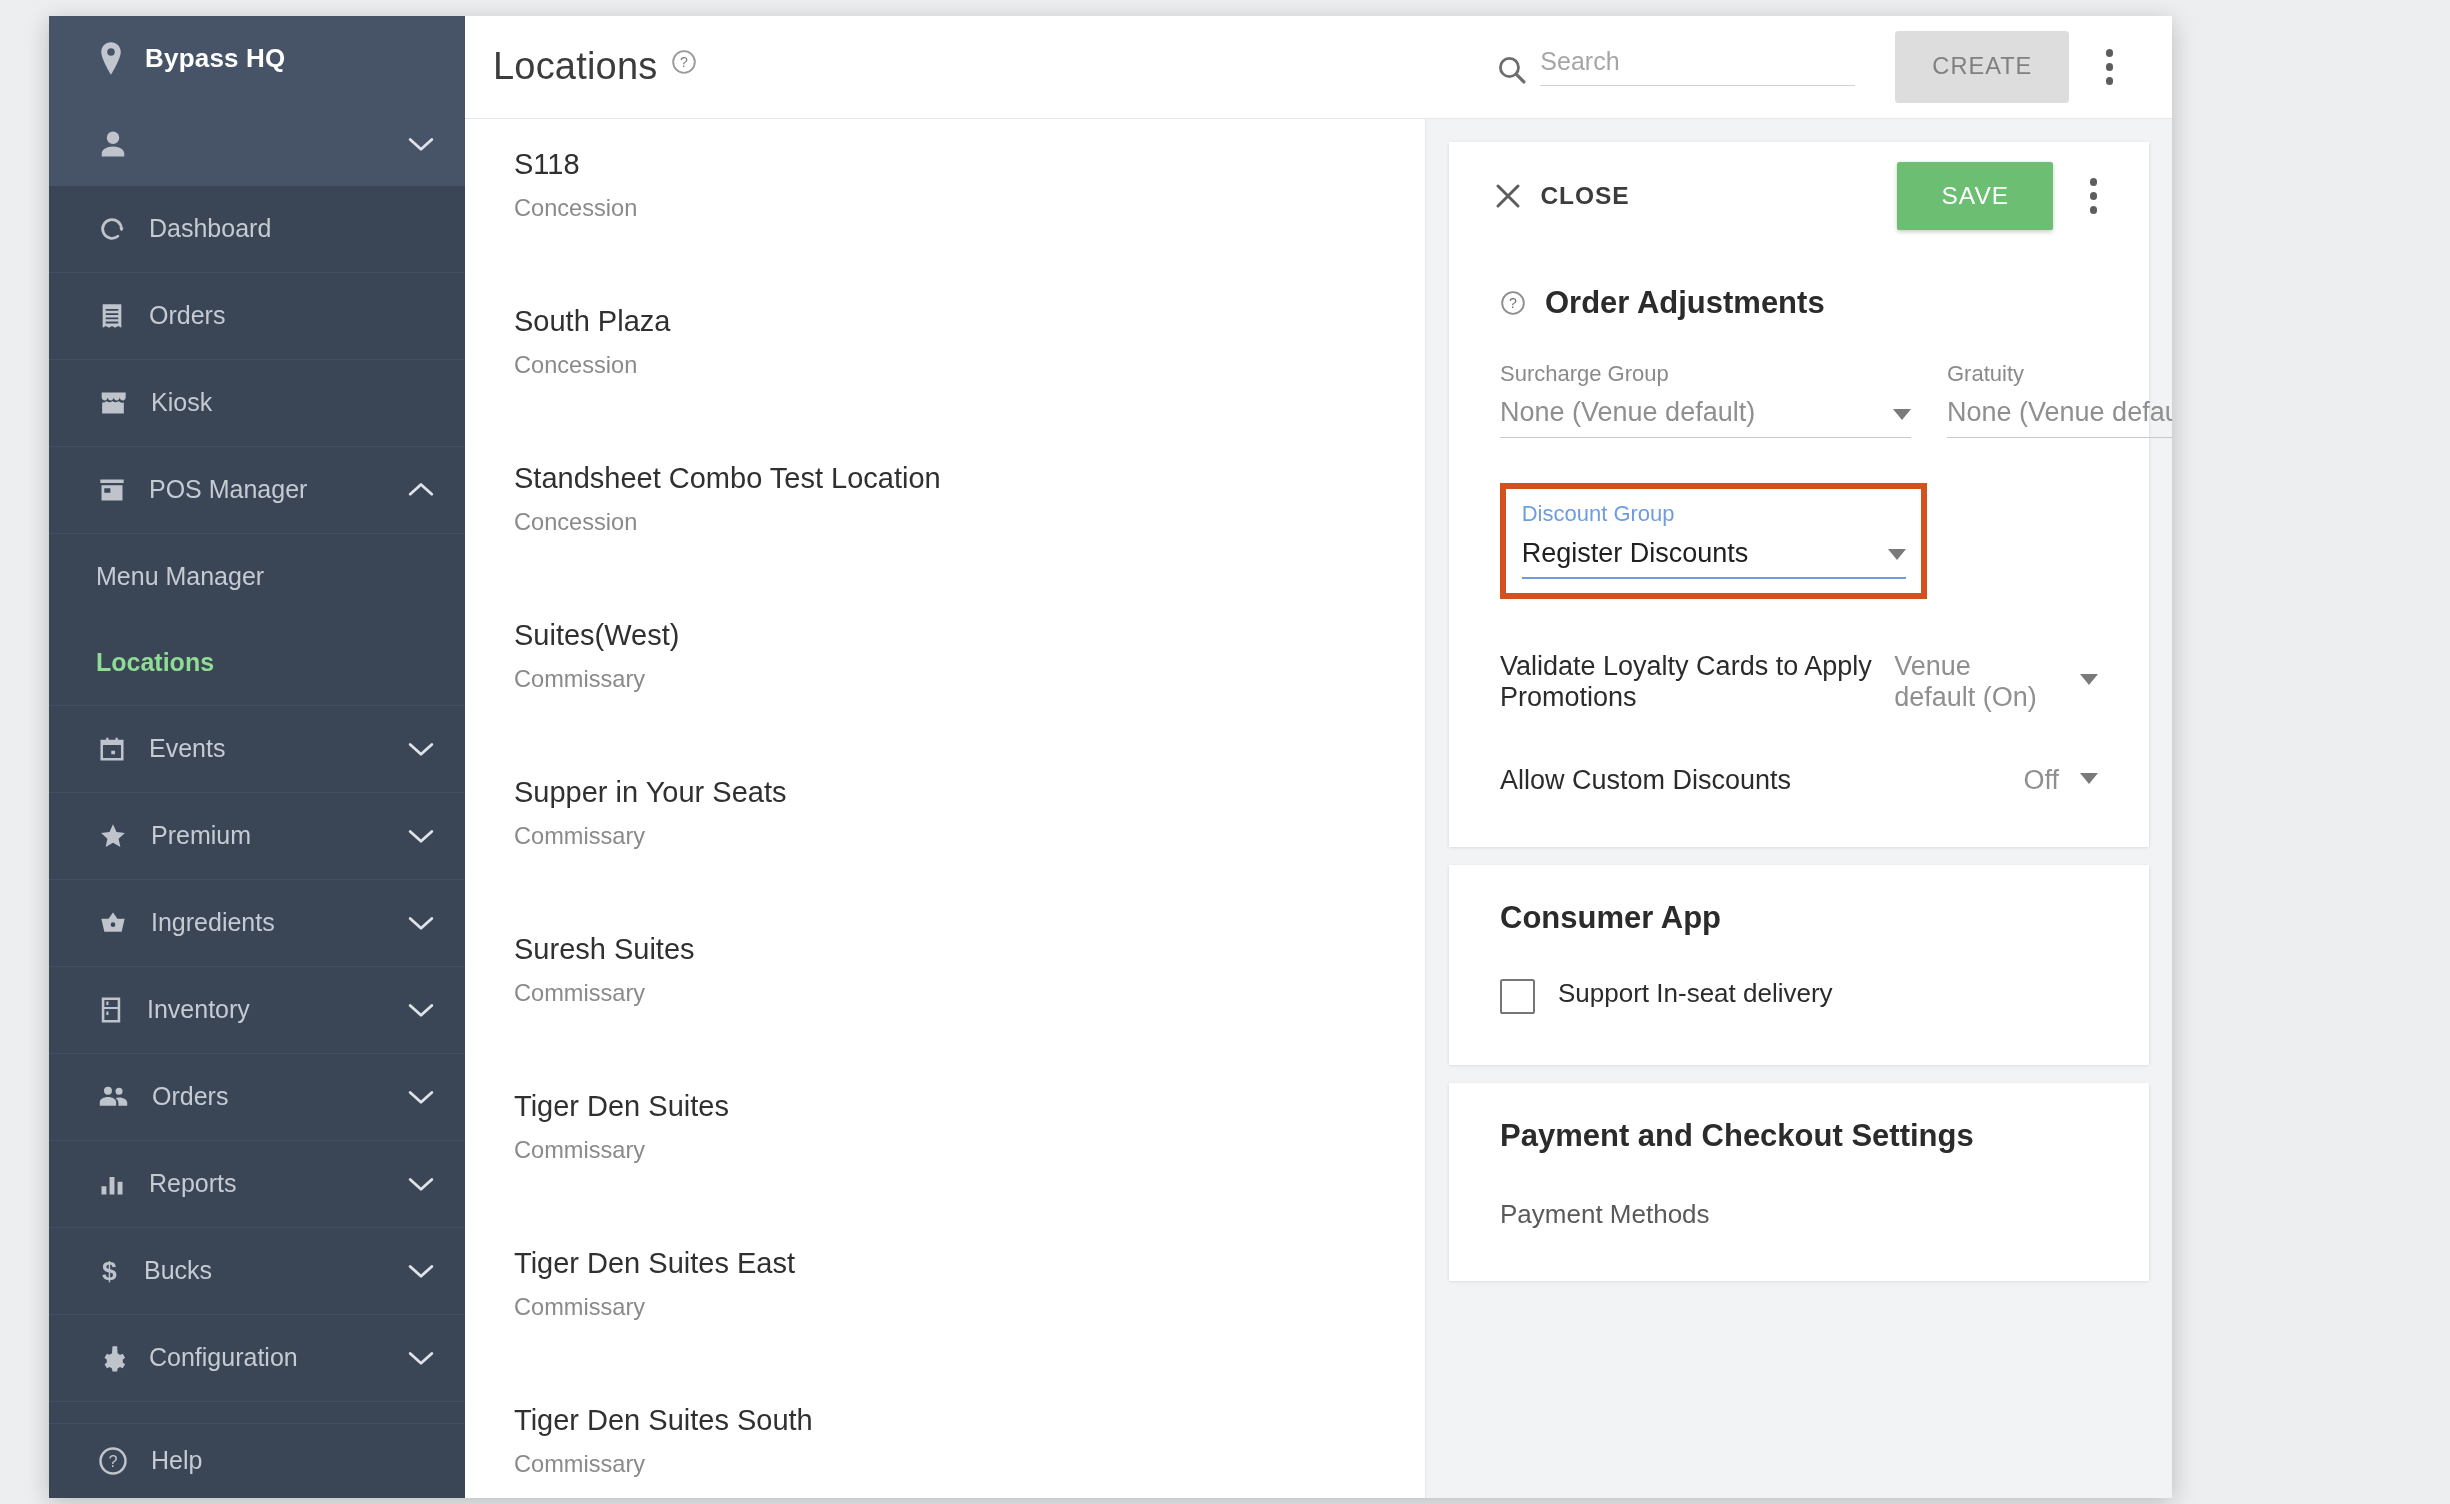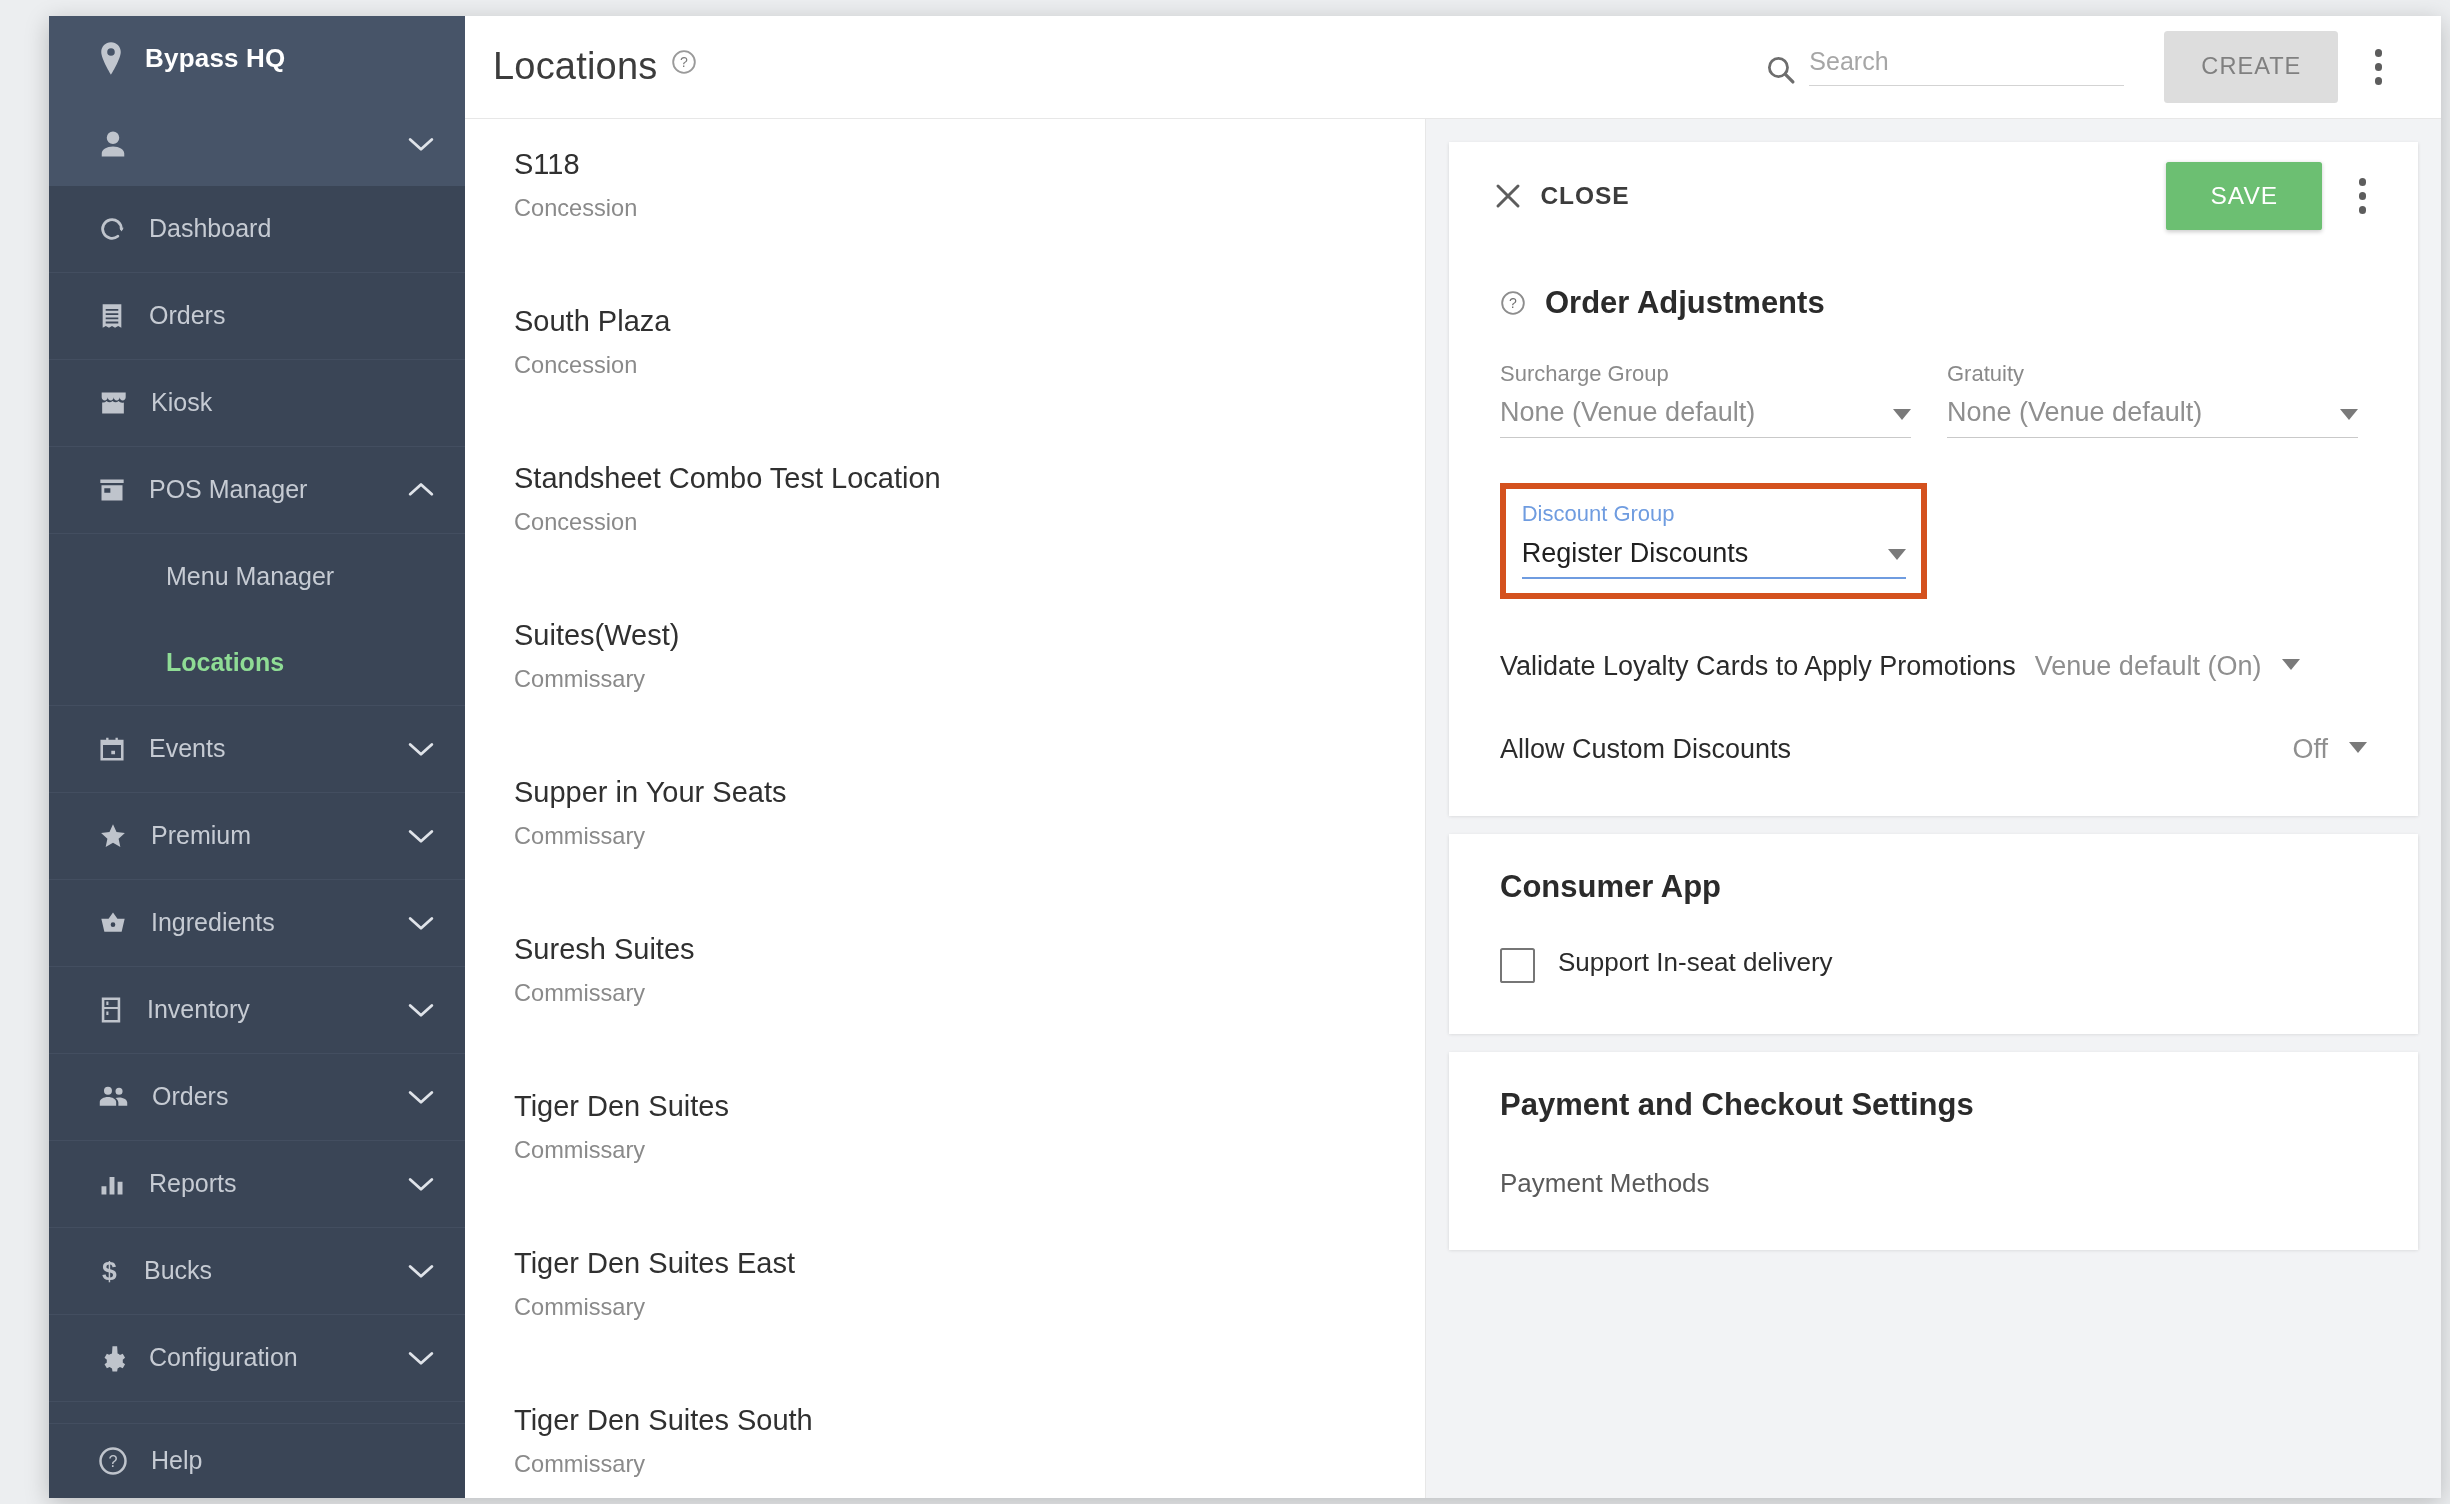--- a/index.html
+++ b/index.html
@@ -10,21 +10,21 @@
     background: #eceef0;
     font-family: "Liberation Sans", sans-serif;
     overflow: hidden;
   }
 
   
   #app-frame {
     position: absolute;
     left: 49px;
     top: 15.7px;
-    width: 2392px;
+    width: 2123px;
     height: 1482px;
     background: #86efac;
     box-shadow: 0 5.2px 23px rgba(0,0,0,.22);
     overflow: hidden;
     display: flex;
   }
 
   
   #sidebar {
     width: 416px;
@@ -75,21 +75,21 @@
     color: #c6cbd3;
     font-size: 25px;
     white-space: nowrap;
   }
   .nav-item .spacer { flex: 1; }
 
   .sub-item {
     height: 86px;
     display: flex;
     align-items: center;
-    padding-left: 117px;
+    padding-left: 47px;
   }
   .sub-item .label {
     color: #c6cbd3;
     font-size: 25px;
   }
   .sub-item.active .label {
     color: #8fdc95;
     font-weight: bold;
   }
   .nav-group-end { border-bottom: 0.9px solid #434e60; }

